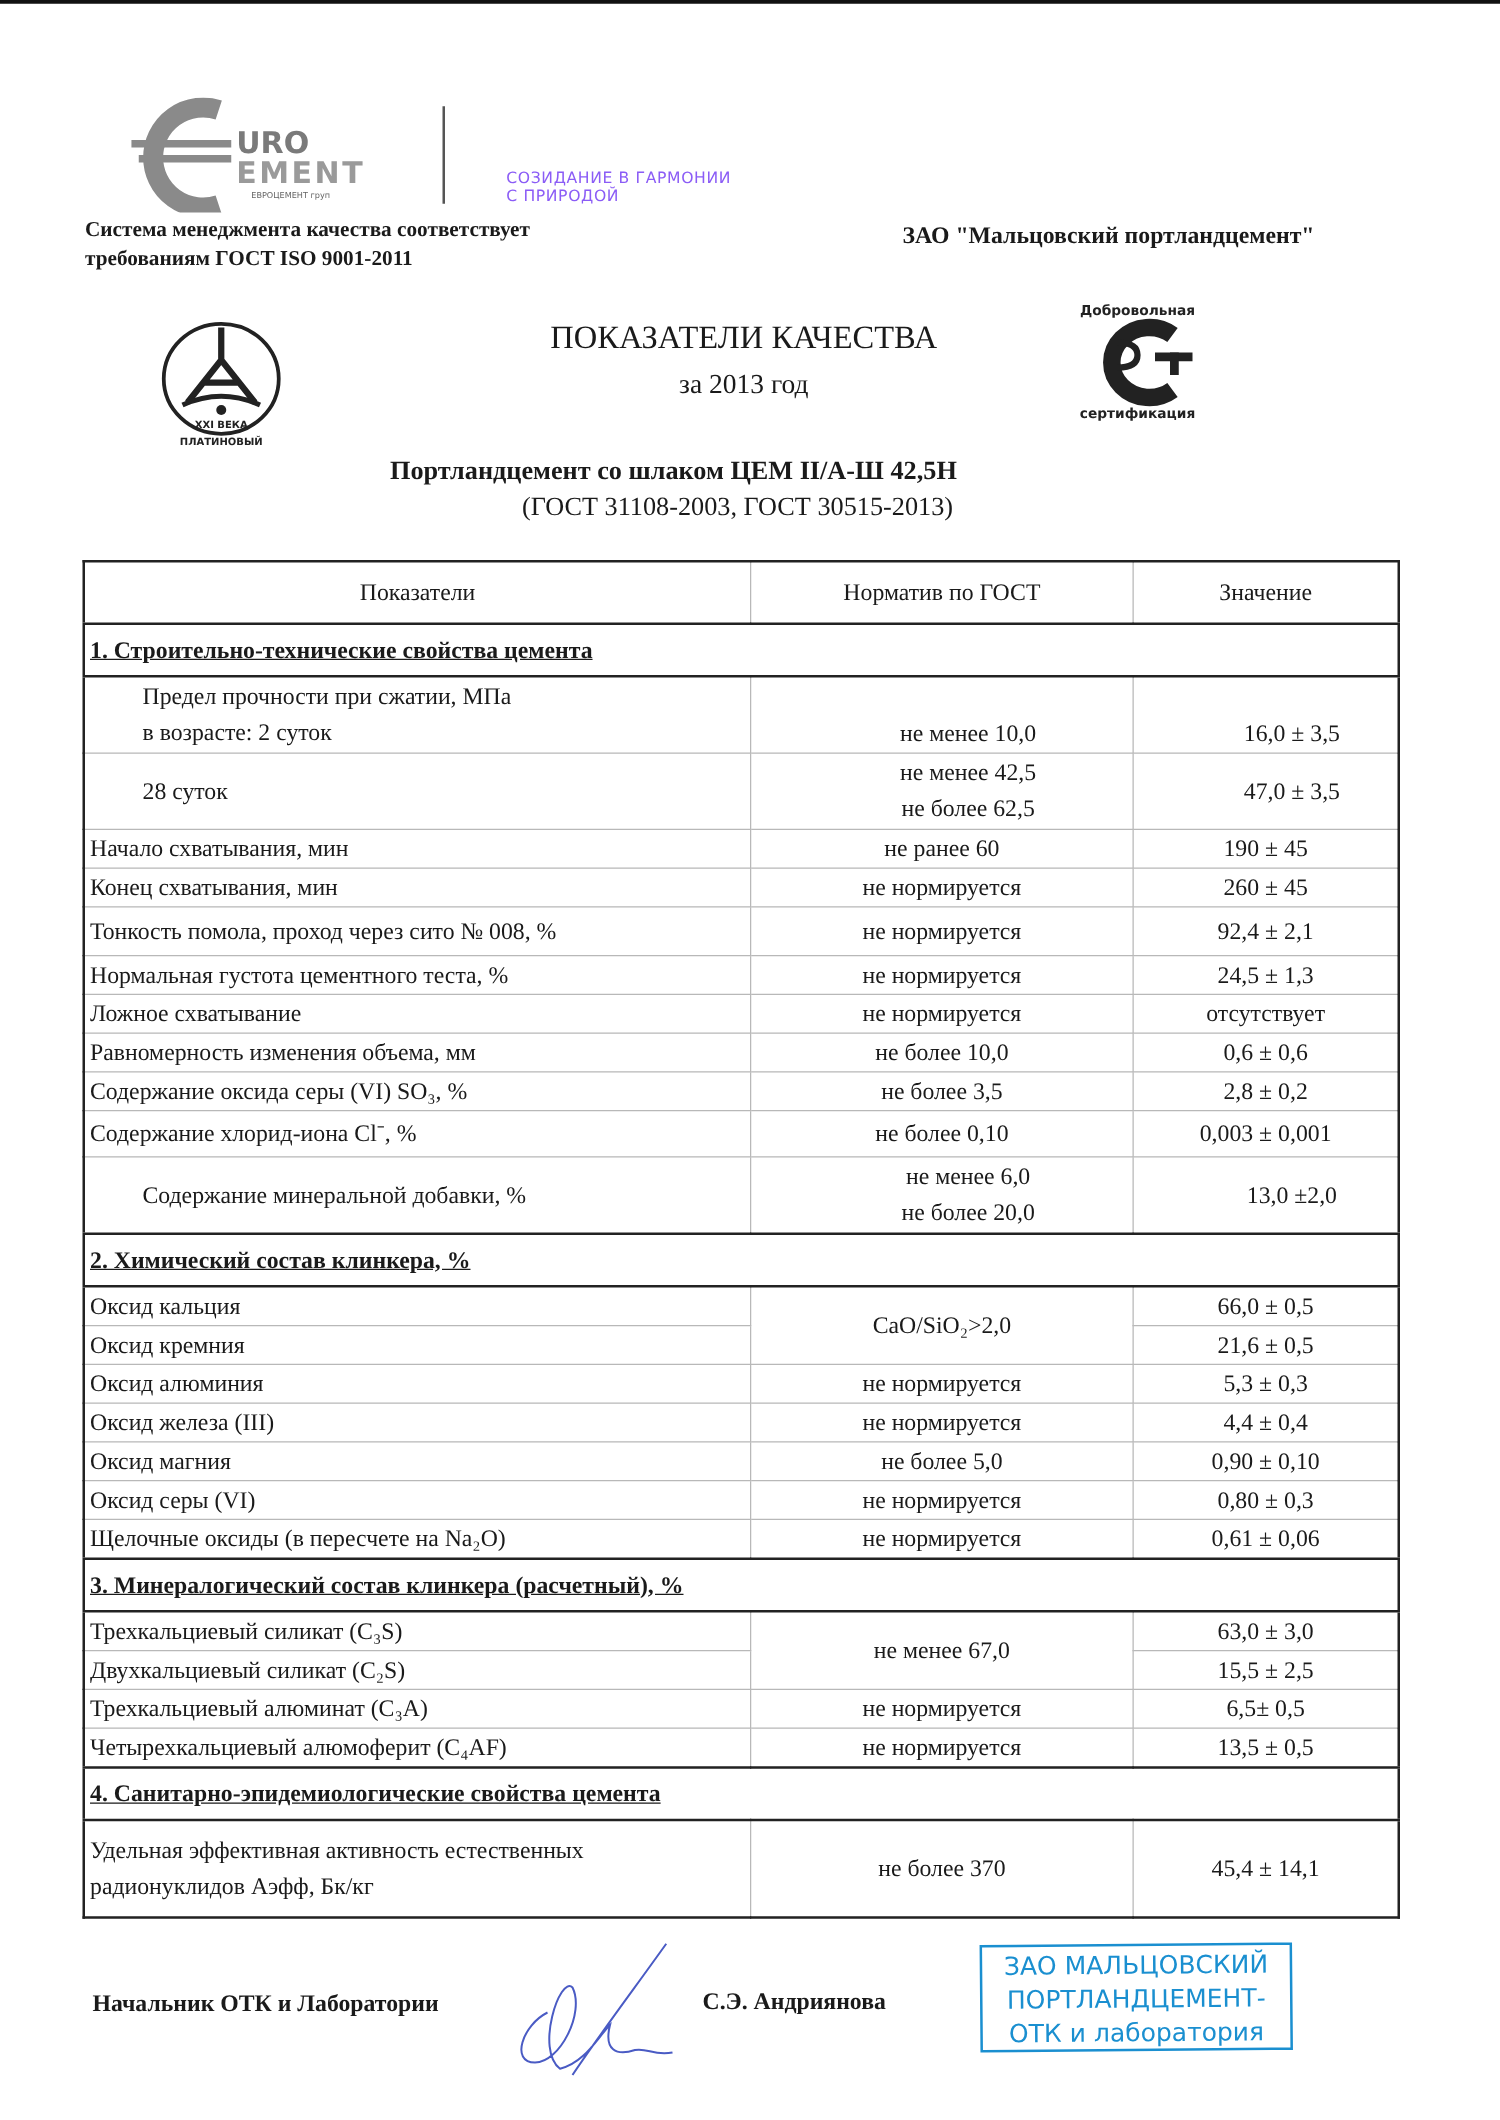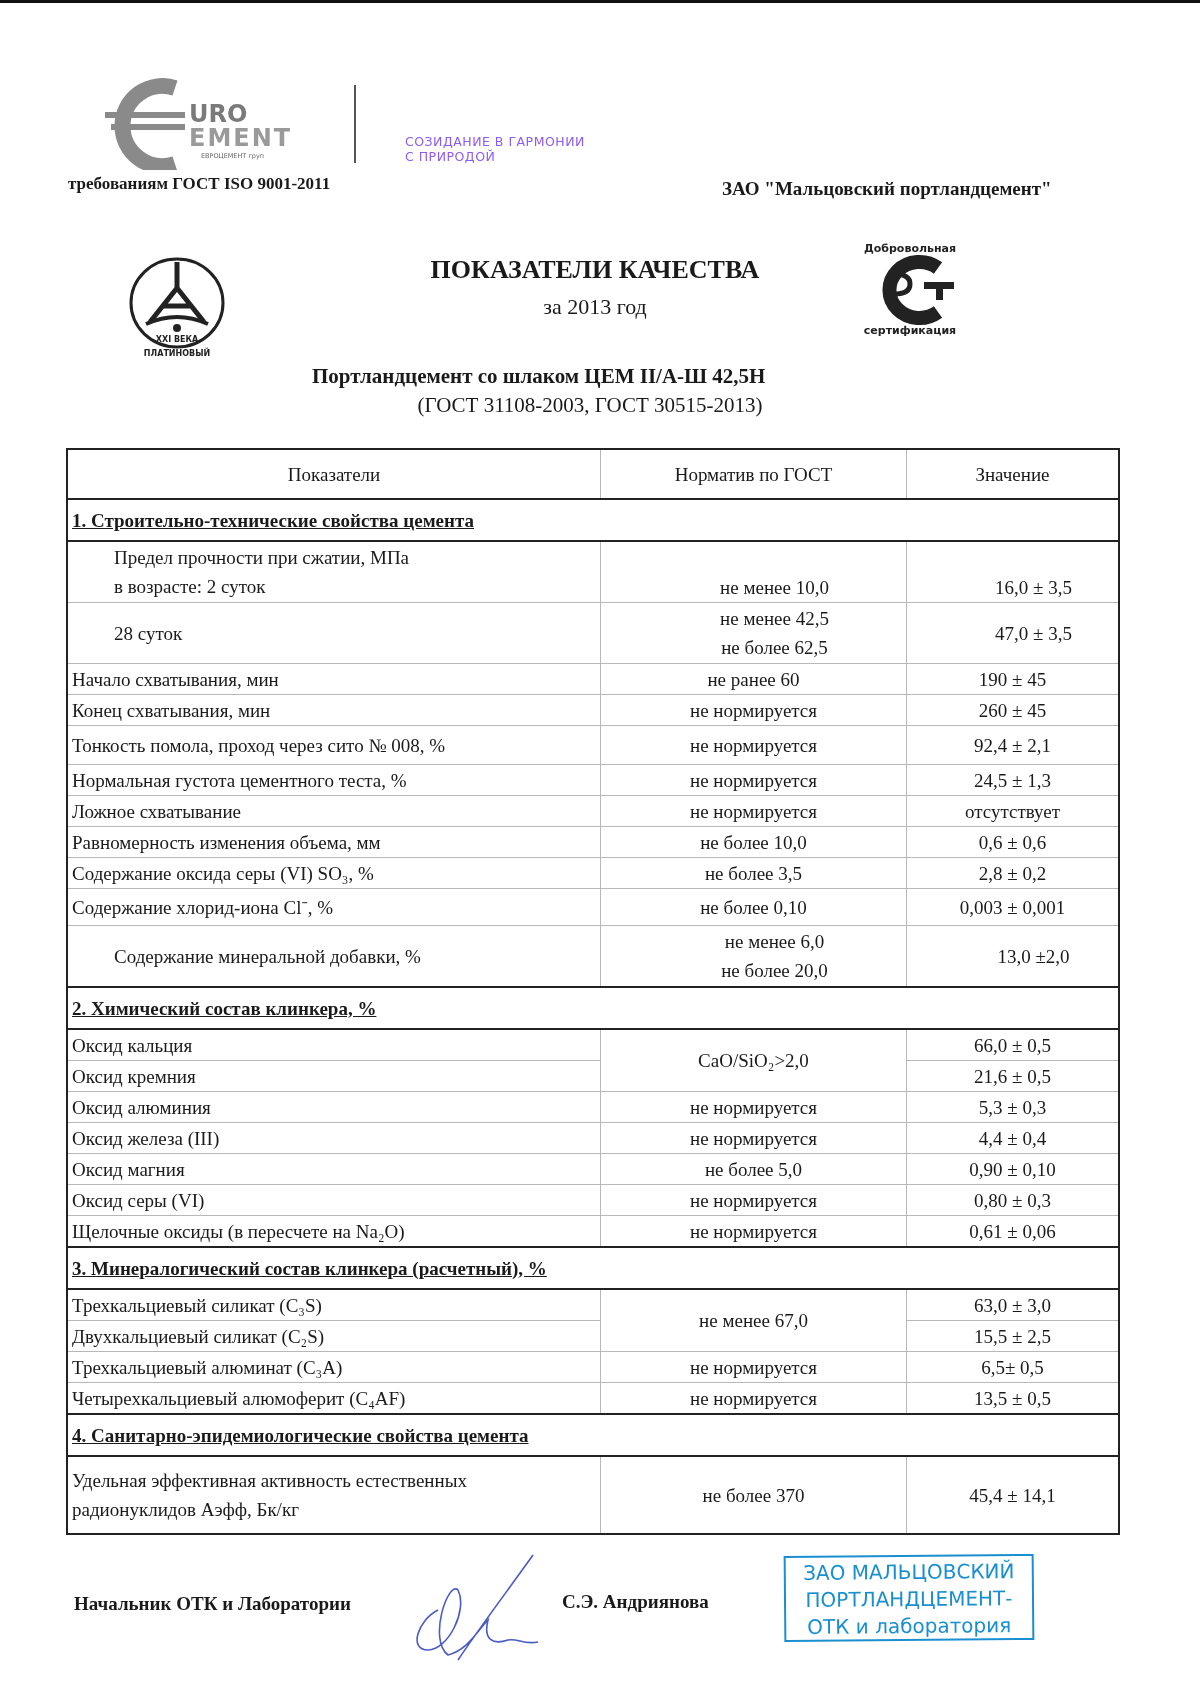--- a/index.html
+++ b/index.html
@@ -47,20 +47,21 @@
   <text x="84" y="68" font-family="DejaVu Sans, sans-serif" font-weight="bold" font-size="24" fill="#9a9a9a" letter-spacing="2">EMENT</text>
   <text x="96" y="80" font-family="DejaVu Sans, sans-serif" font-size="6.5" fill="#666">ЕВРОЦЕМЕНТ груп</text>
 </svg>
 <div class="abs logo-divider"></div>
 <div class="abs slogan">
   <div>СОЗИДАНИЕ В ГАРМОНИИ</div>
   <div>С ПРИРОДОЙ</div>
 </div>
 
 <div class="abs qms">
+  <div>Система менеджмента качества соответствует</div>
   <div>требованиям ГОСТ  ISO 9001-2011</div>
 </div>
 <div class="abs company">ЗАО "Мальцовский портландцемент"</div>
 
 <svg class="abs stamp-left" viewBox="0 0 118 110">
   <ellipse cx="59" cy="55" rx="46" ry="44" fill="none" stroke="#222" stroke-width="3"></ellipse>
   <path d="M59 14 L59 40 M59 40 L32 74 M59 40 L86 74 M44 58 L74 58" stroke="#222" stroke-width="5" fill="none"></path>
   <path d="M28 76 Q59 62 90 76" stroke="#222" stroke-width="4" fill="none"></path>
   <circle cx="59" cy="80" r="4" fill="#222"></circle>
   <text x="59" y="94" text-anchor="middle" font-family="DejaVu Sans, sans-serif" font-weight="bold" font-size="8" fill="#222">XXI ВЕКА</text>
@@ -70,21 +71,21 @@
 <svg class="abs stamp-right" viewBox="0 0 120 110">
   <text x="60" y="22" text-anchor="middle" font-family="DejaVu Sans, sans-serif" font-weight="bold" font-size="11" fill="#222">Добровольная</text>
   <path d="M88 38 A30 28 0 1 0 88 82" fill="none" stroke="#222" stroke-width="14"></path>
   <rect x="38" y="42" width="6" height="34" fill="#222"></rect>
   <path d="M44 44 Q60 44 60 54 Q60 64 44 64" fill="none" stroke="#222" stroke-width="5"></path>
   <rect x="74" y="52" width="30" height="7" fill="#222"></rect>
   <rect x="86" y="52" width="7" height="18" fill="#222"></rect>
   <text x="60" y="104" text-anchor="middle" font-family="DejaVu Sans, sans-serif" font-weight="bold" font-size="11" fill="#222">сертификация</text>
 </svg>
 
-<div class="abs title-inner" style="top:255px; font-size:26px; font-weight:bold;">ПОКАЗАТЕЛИ КАЧЕСТВА</div>
+<div class="abs title-inner" style="top:255px; font-size:26px; font-weight:normal;">ПОКАЗАТЕЛИ КАЧЕСТВА</div>
 <div class="abs title-inner" style="top:294px; font-size:22px;">за  2013 год</div>
 <div class="abs" style="left:312px; width:580px; top:364px; font-size:21px; font-weight:bold;">Портландцемент со шлаком ЦЕМ II/А-Ш 42,5Н</div>
 <div class="abs" style="left:300px; width:580px; text-align:center; top:393px; font-size:21px;">(ГОСТ 31108-2003, ГОСТ 30515-2013)</div>
 
 <table class="tbl">
   <tbody>
       <tr class="hdr">
     <td class="c1">Показатели</td>
     <td class="c2">Норматив по ГОСТ</td>
     <td class="c3">Значение</td>

